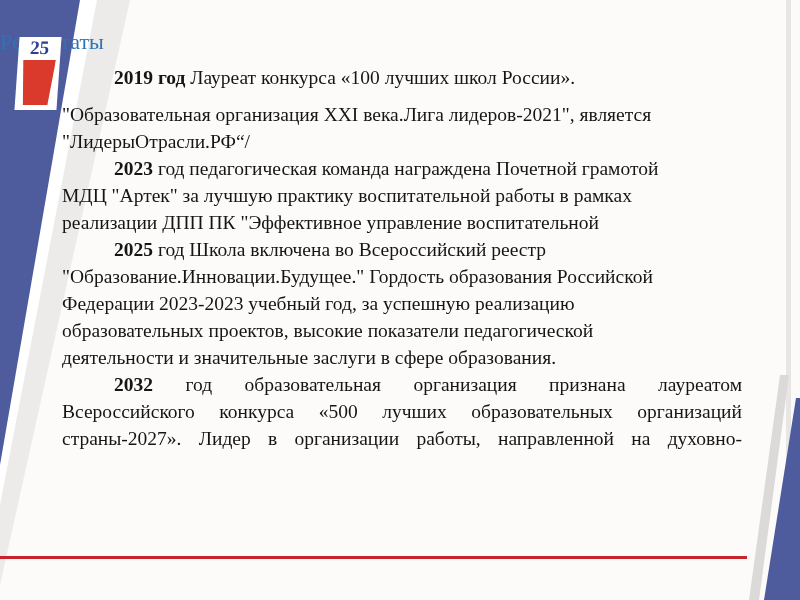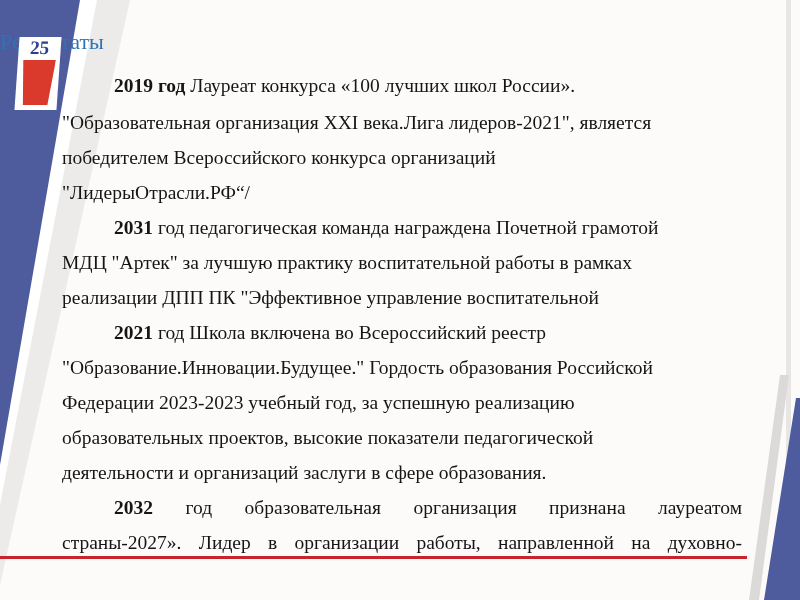--- a/index.html
+++ b/index.html
@@ -36,21 +36,20 @@
     position:absolute;left:62px;top:64px;width:680px;
     z-index:2;
     font-size:19.5px;
   }
   .para{margin:0;}
   .para.gap{margin-bottom:10px;}
   .line{
     line-height:27px;height:27px;
     white-space:nowrap;
     text-align:left;
-    margin-top:8px;
   }
   .line.just{
     white-space:normal;
     text-align:justify;
     text-align-last:justify;
   }
   .line.ind{text-indent:52px;}
   .line b{font-weight:bold;}
   .red-line{
     position:absolute;left:0;top:556px;width:747px;height:3px;
@@ -78,36 +77,36 @@
   </div>
 
   <div class="title">Результаты</div>
 
   <div class="content">
       <div class="para gap">
         <div class="line ind"><b>2019 год</b> Лауреат конкурса «100 лучших школ России».</div>
       </div>
       <div class="para">
         <div class="line">"Образовательная организация XXI века.Лига лидеров-2021", является</div>
-        <div class="line">победителем Всероссийского конкурса организаций</div>
         <div class="line">"ЛидерыОтрасли.РФ“/</div>
       </div>
       <div class="para">
-        <div class="line ind"><b>2031</b> год педагогическая команда награждена Почетной грамотой</div>
+        <div class="line ind"><b>2023</b> год педагогическая команда награждена Почетной грамотой</div>
         <div class="line">МДЦ "Артек" за лучшую практику воспитательной работы в рамках</div>
         <div class="line">реализации ДПП ПК "Эффективное управление воспитательной</div>
       </div>
       <div class="para">
-        <div class="line ind"><b>2021</b> год Школа включена во Всероссийский реестр</div>
+        <div class="line ind"><b>2025</b> год Школа включена во Всероссийский реестр</div>
         <div class="line">"Образование.Инновации.Будущее." Гордость образования Российской</div>
         <div class="line">Федерации 2023-2023 учебный год, за успешную реализацию</div>
         <div class="line">образовательных проектов, высокие показатели педагогической</div>
-        <div class="line">деятельности и организаций заслуги в сфере образования.</div>
+        <div class="line">деятельности и значительные заслуги в сфере образования.</div>
       </div>
       <div class="para">
         <div class="line just ind"><b>2032</b> год образовательная организация признана лауреатом</div>
+        <div class="line just">Всероссийского конкурса «500 лучших образовательных организаций</div>
         <div class="line just">страны-2027». Лидер в организации работы, направленной на духовно-</div>
       </div>
     </div>
 
   <div class="red-line"></div>
 
 </div>
 
 </body></html>

